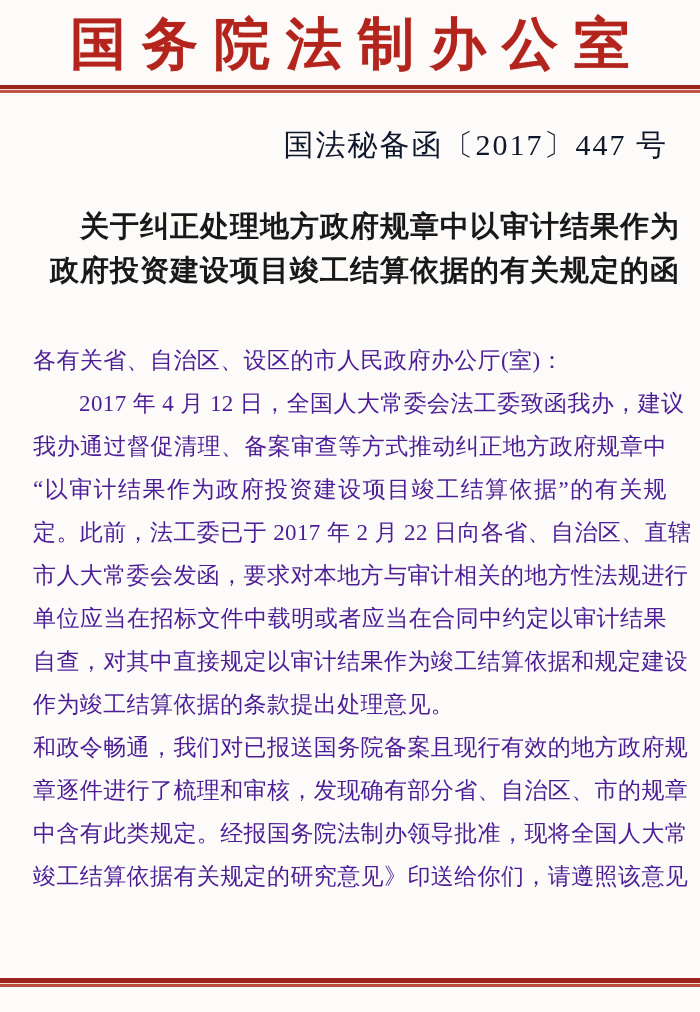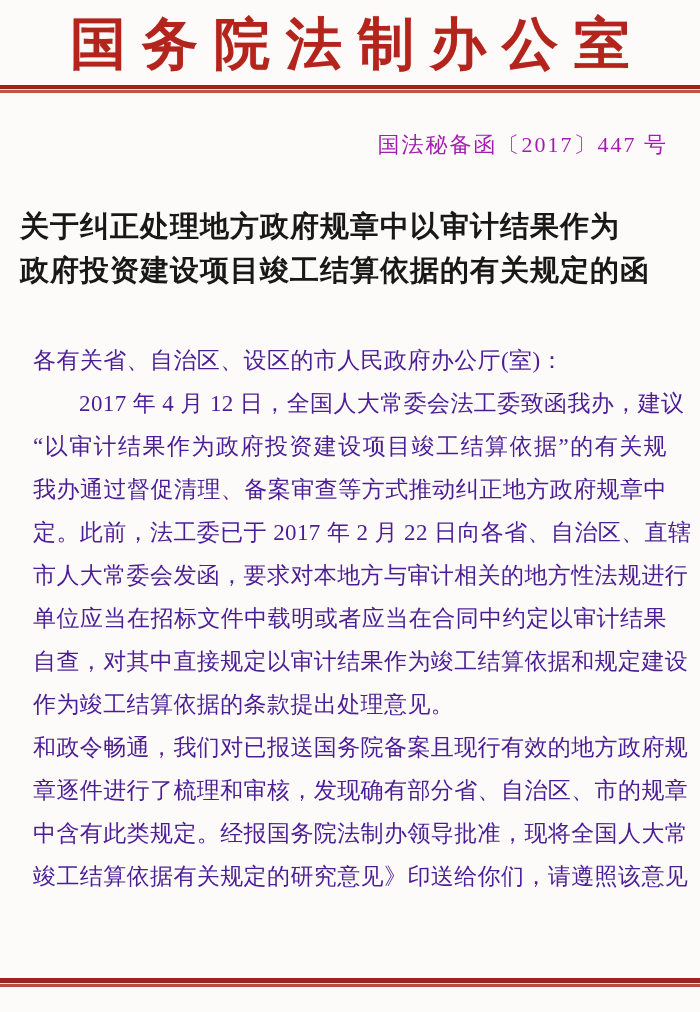--- a/index.html
+++ b/index.html
@@ -29,27 +29,27 @@
   .rule-top{
     position:absolute;top:85px;left:0;width:700px;height:10px;
     background:linear-gradient(180deg,
       #9c241c 0px,#9c241c 4px,
       #f2ddd7 4px,#f2ddd7 5px,
       #c05546 5px,#c05546 8px,
       #fdfbfa 8px,#fdfbfa 10px);
   }
   .doc-number{
     position:absolute;top:130px;right:32px;
-    font-size:22px;line-height:30px;
+    font-size:30px;line-height:30px;
     letter-spacing:2px;
-    color:#a21caf;
+    color:#0f172a;
   }
   .doc-title{
     position:absolute;top:204px;left:20px;width:660px;
-    text-align:left;
+    text-align:right;
     font-size:29px;line-height:44px;
     font-weight:700;
     letter-spacing:1px;
     color:#181818;
   }
   
   .body-text{
     position:absolute;top:339px;left:33px;width:634px;
     font-size:23px;line-height:43px;
     color:#4c1d95;
@@ -83,22 +83,22 @@
   <div class="doc-number">国法秘备函〔2017〕447 号</div>
 
   <div class="doc-title">
     <div>关于纠正处理地方政府规章中以审计结果作为</div>
     <div>政府投资建设项目竣工结算依据的有关规定的函</div>
   </div>
 
   <div class="body-text">
     <div class="bl left">各有关省、自治区、设区的市人民政府办公厅(室)：</div>
     <div class="bl indent">2017 年 4 月 12 日，全国人大常委会法工委致函我办，建议</div>
+    <div class="bl">我办通过督促清理、备案审查等方式推动纠正地方政府规章中</div>
     <div class="bl">“以审计结果作为政府投资建设项目竣工结算依据”的有关规</div>
-    <div class="bl">我办通过督促清理、备案审查等方式推动纠正地方政府规章中</div>
     <div class="bl">定。此前，法工委已于 2017 年 2 月 22 日向各省、自治区、直辖</div>
     <div class="bl">市人大常委会发函，要求对本地方与审计相关的地方性法规进行</div>
     <div class="bl">单位应当在招标文件中载明或者应当在合同中约定以审计结果</div>
     <div class="bl">自查，对其中直接规定以审计结果作为竣工结算依据和规定建设</div>
     <div class="bl left">作为竣工结算依据的条款提出处理意见。</div>
     <div class="bl">和政令畅通，我们对已报送国务院备案且现行有效的地方政府规</div>
     <div class="bl">章逐件进行了梳理和审核，发现确有部分省、自治区、市的规章</div>
     <div class="bl">中含有此类规定。经报国务院法制办领导批准，现将全国人大常</div>
     <div class="bl">竣工结算依据有关规定的研究意见》印送给你们，请遵照该意见</div>
   </div>

